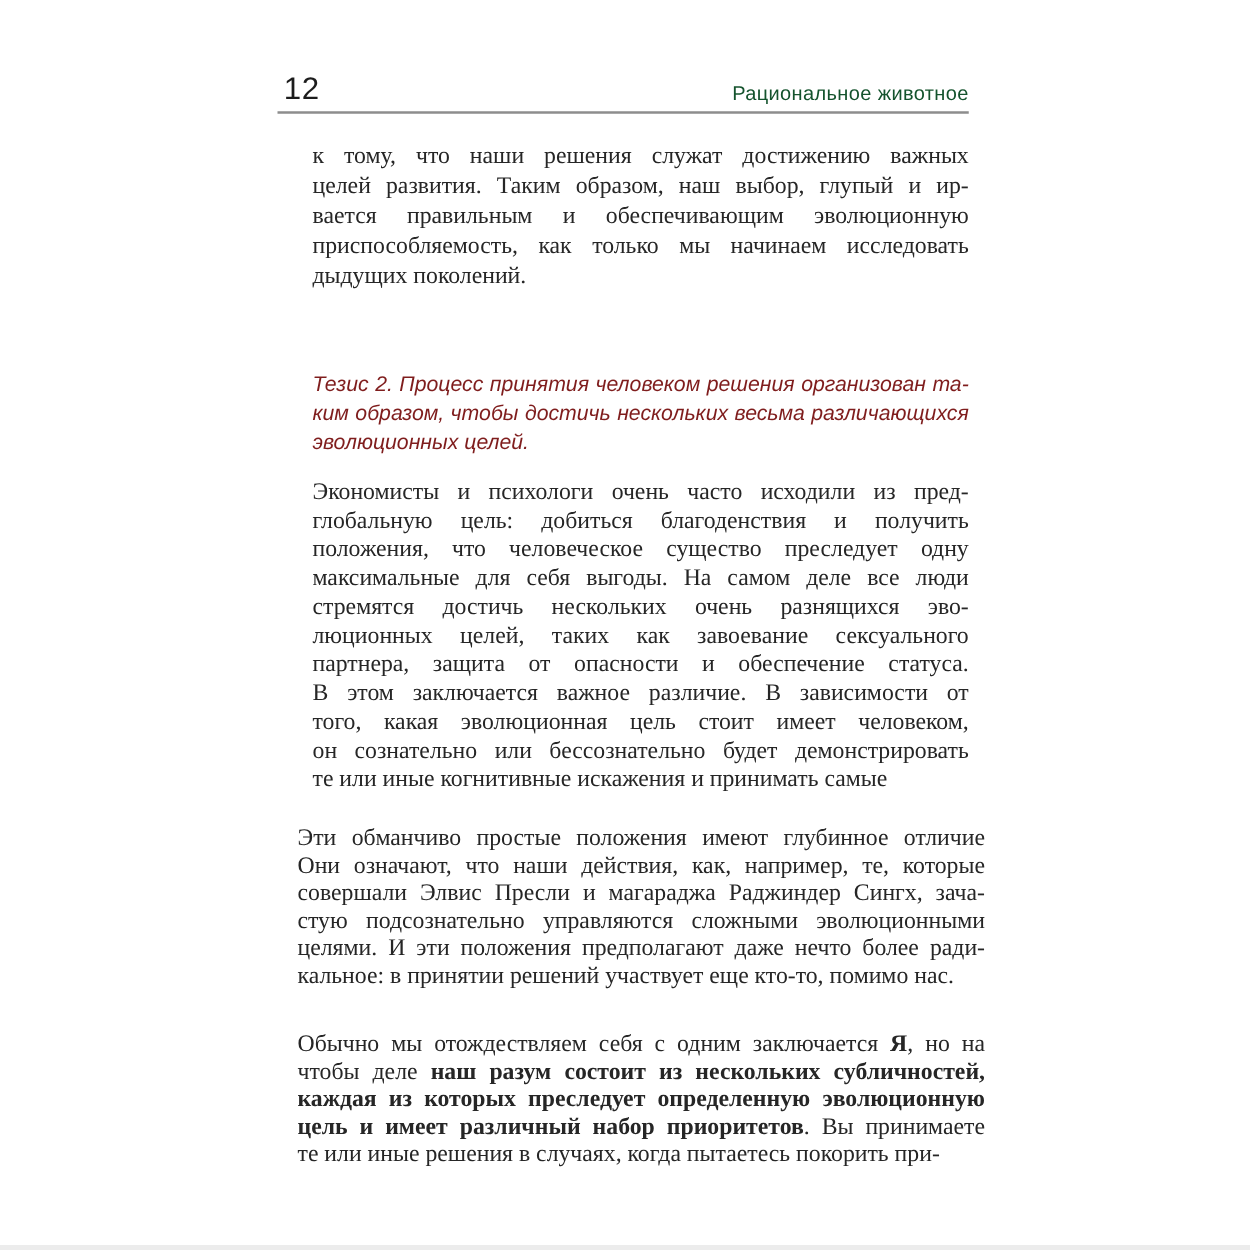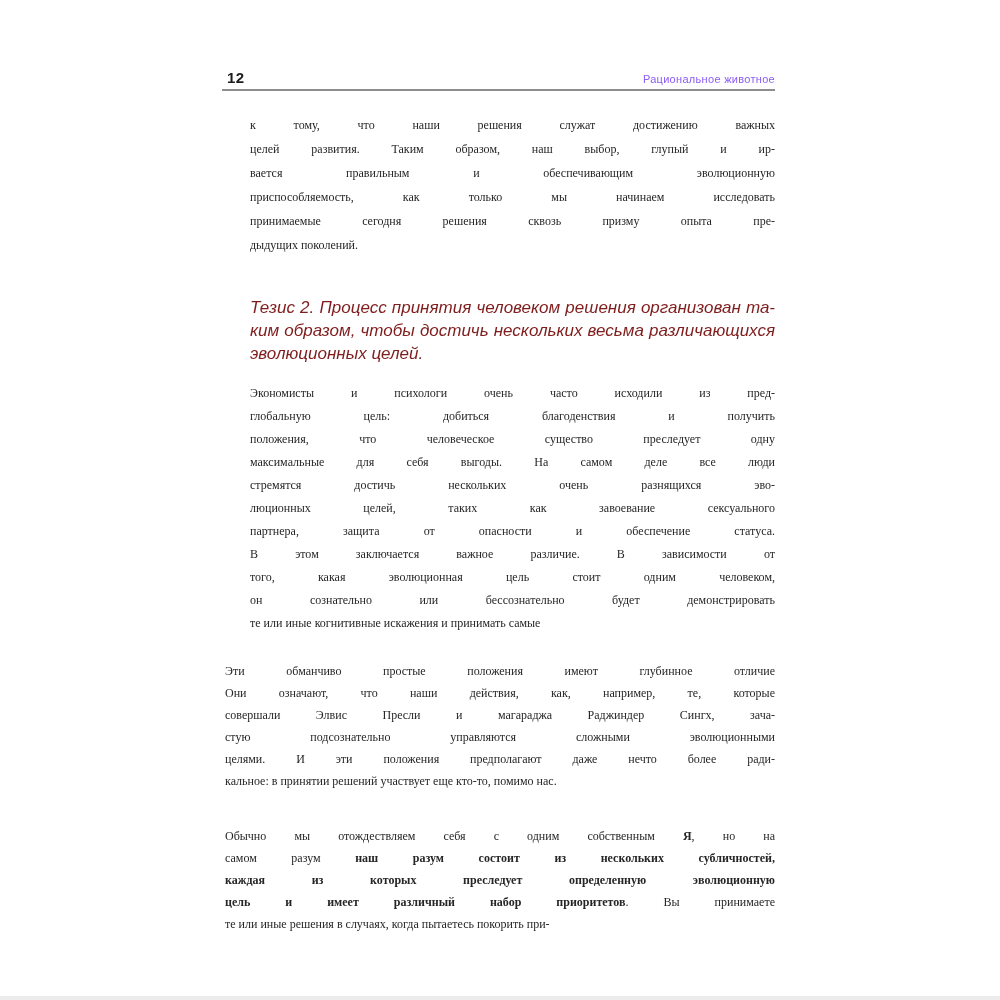--- a/index.html
+++ b/index.html
@@ -17,48 +17,48 @@
     left: 225px;
     right: 225px;
     top: 60px;
     height: 28px;
     font-family: "Liberation Sans", "DejaVu Sans", sans-serif;
   }
   .page-num {
     position: absolute;
     left: 2px;
     bottom: 2px;
-    font-weight: bold;
-    font-size: 15px;
+    font-weight: normal;
+    font-size: 25px;
     letter-spacing: 0.5px;
     color: #1c1c1c;
   }
   .running-title {
     position: absolute;
     right: 0;
     bottom: 3px;
-    font-size: 11px;
+    font-size: 16px;
     letter-spacing: 0.3px;
-    color: #8b5cf6;
+    color: #14532d;
   }
   .header-rule {
     position: absolute;
     left: 222px;
     top: 89px;
     width: 553px;
     height: 2px;
     background: #8d8d8d;
   }
   .para {
     position: absolute;
-    font-size: 12px;
+    font-size: 19px;
     font-family: Liberation Serif, serif;
   }
   .indent { left: 250px; width: 525px; }
-  .full   { left: 225px; width: 550px; }
+  .full   { left: 238px; width: 550px; }
   #para-continuation { top: 113px; line-height: 24px; }
   #para-thesis {
     top: 296px;
     line-height: 23px;
     font-family: "Liberation Sans", "DejaVu Sans", sans-serif;
     font-style: italic;
     font-size: 17px;
     color: #7f1d1d;
   }
   #para-body   { top: 382px; line-height: 23px; }
@@ -90,56 +90,55 @@
   </header>
 
   <div class="header-rule"></div>
 
   <main>
     <div class="para indent" id="para-continuation">
         <div class="line"><span>к тому, что наши решения служат достижению важных</span></div>
         <div class="line"><span>целей развития. Таким образом, наш выбор, глупый и ир-</span></div>
         <div class="line"><span>вается правильным и обеспечивающим эволюционную</span></div>
         <div class="line"><span>приспособляемость, как только мы начинаем исследовать</span></div>
-        <div class="line"><span>принимаемые сегодня решения сквозь призму опыта пре-</span></div>
         <div class="line"><span>дыдущих поколений.</span></div>
       </div>
 
     <div class="para indent" id="para-thesis">
         <div class="line"><span>Тезис 2. Процесс принятия человеком решения организован та-</span></div>
         <div class="line"><span>ким образом, чтобы достичь нескольких весьма различающихся</span></div>
         <div class="line"><span>эволюционных целей.</span></div>
       </div>
 
     <div class="para indent" id="para-body">
         <div class="line"><span>Экономисты и психологи очень часто исходили из пред-</span></div>
         <div class="line"><span>глобальную цель: добиться благоденствия и получить</span></div>
         <div class="line"><span>положения, что человеческое существо преследует одну</span></div>
         <div class="line"><span>максимальные для себя выгоды. На самом деле все люди</span></div>
         <div class="line"><span>стремятся достичь нескольких очень разнящихся эво-</span></div>
         <div class="line"><span>люционных целей, таких как завоевание сексуального</span></div>
         <div class="line"><span>партнера, защита от опасности и обеспечение статуса.</span></div>
         <div class="line"><span>В этом заключается важное различие. В зависимости от</span></div>
-        <div class="line"><span>того, какая эволюционная цель стоит одним человеком,</span></div>
+        <div class="line"><span>того, какая эволюционная цель стоит имеет человеком,</span></div>
         <div class="line"><span>он сознательно или бессознательно будет демонстрировать</span></div>
         <div class="line"><span>те или иные когнитивные искажения и принимать самые</span></div>
       </div>
 
     <div class="para full" id="para-full-1">
         <div class="line"><span>Эти обманчиво простые положения имеют глубинное отличие</span></div>
         <div class="line"><span>Они означают, что наши действия, как, например, те, которые</span></div>
         <div class="line"><span>совершали Элвис Пресли и магараджа Раджиндер Сингх, зача-</span></div>
         <div class="line"><span>стую подсознательно управляются сложными эволюционными</span></div>
         <div class="line"><span>целями. И эти положения предполагают даже нечто более ради-</span></div>
         <div class="line"><span>кальное: в принятии решений участвует еще кто-то, помимо нас.</span></div>
       </div>
 
     <div class="para full" id="para-full-2">
-        <div class="line"><span>Обычно мы отождествляем себя с одним собственным </span><span class="b">Я</span><span>, но на</span></div>
-        <div class="line"><span>самом разум </span><span class="b">наш разум состоит из нескольких субличностей,</span></div>
+        <div class="line"><span>Обычно мы отождествляем себя с одним заключается </span><span class="b">Я</span><span>, но на</span></div>
+        <div class="line"><span>чтобы деле </span><span class="b">наш разум состоит из нескольких субличностей,</span></div>
         <div class="line"><span class="b">каждая из которых преследует определенную эволюционную</span></div>
         <div class="line"><span class="b">цель и имеет различный набор приоритетов</span><span>. Вы принимаете</span></div>
         <div class="line"><span>те или иные решения в случаях, когда пытаетесь покорить при-</span></div>
       </div>
   </main>
 
   <div class="page-edge"></div>
 
 </div>
 

